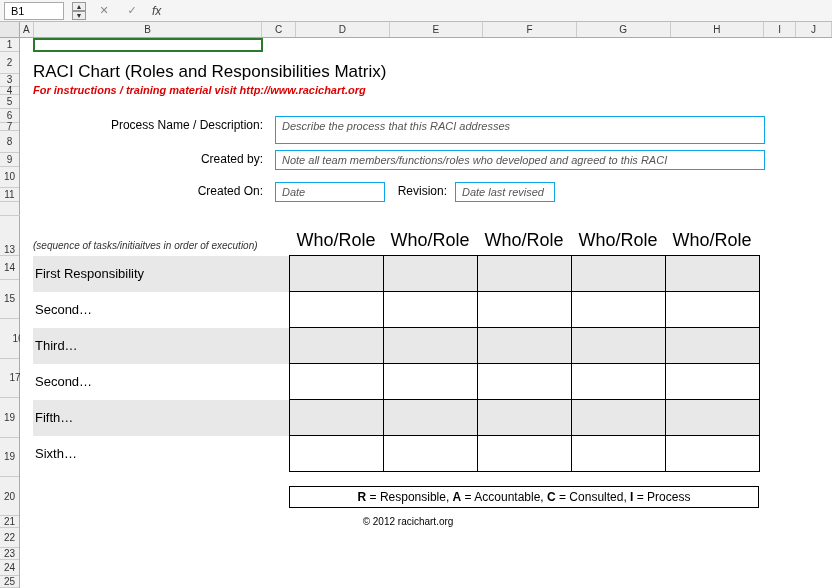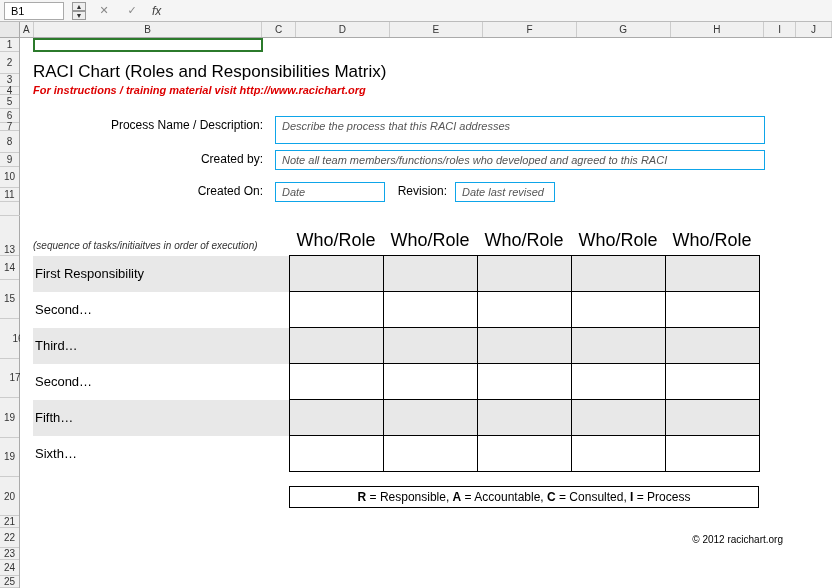--- a/index.html
+++ b/index.html
@@ -146,21 +146,21 @@
   .legend-box {
     margin-left: 256px;
     width: 470px;
     border: 1px solid #000;
     text-align: center;
     font-size: 12px;
     padding: 3px 0;
     margin-top: 14px;
   }
   .copyright {
-    text-align: right; font-size: 10px; color: #000; margin-top: 26px; padding-right: 30px;
+    text-align: center; font-size: 10px; color: #000; margin-top: 8px; padding-right: 30px;
   }
 </style>
 </head>
 <body>
 
 <div class="formula-bar">
   <div class="name-box">B1</div>
   <div class="stepper">
     <div class="stepper-btn">▲</div>
     <div class="stepper-btn">▼</div>

